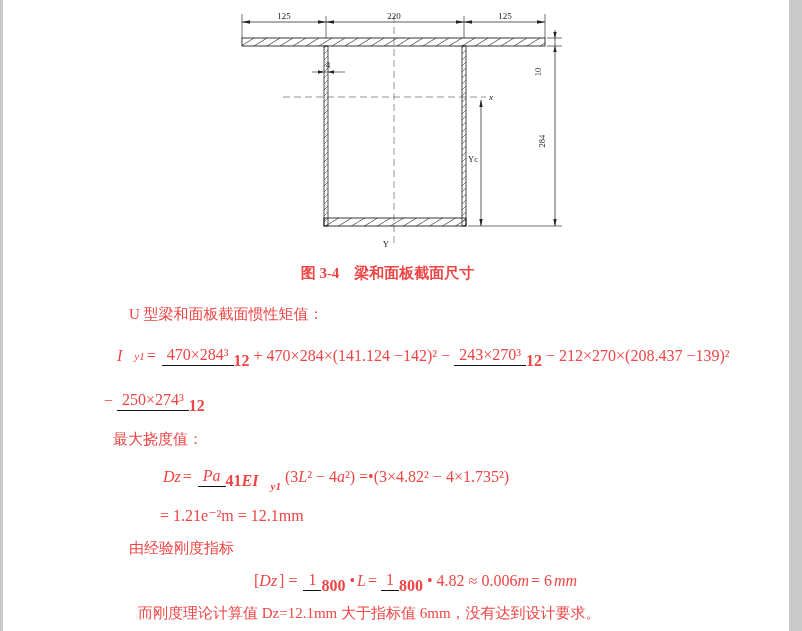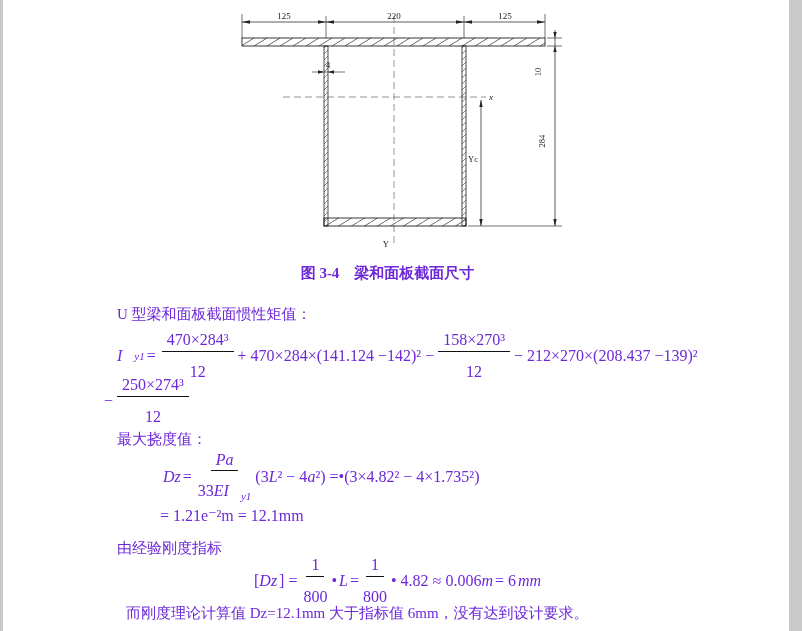--- a/index.html
+++ b/index.html
@@ -1,57 +1,57 @@
 <!DOCTYPE html>
 <html><head>
 <meta charset="utf-8">
 <style>
   html,body { margin:0; padding:0; background:#e8e8e8; }
   #screen {
     position:relative; width:802px; height:631px; background:#ffffff;
     overflow:hidden; font-family:"Liberation Serif","DejaVu Serif",serif;
-    color:#6d28d9;
+    color:#ef4444;
   }
   .edge { position:absolute; background:#c9c9c9; }
   #edge-left  { left:0; top:0; width:3px; height:631px; }
   #edge-right { left:789px; top:0; width:13px; height:631px; }
 
   
   #drawing { position:absolute; left:228px; top:6px; }
   svg text { font-family:"Liberation Serif","DejaVu Serif",serif; fill:#1a1a1a; }
   .dimtxt { font-size:9px; }
   .dimtxt-s { font-size:8.5px; }
   .axis-it { font-size:9px; font-style:italic; }
 
   
   .caption {
     position:absolute; left:0; width:775px; top:264px; text-align:center;
     font-weight:bold; font-size:15px;
   }
-  .para { position:absolute; font-size:15px; white-space:nowrap; }
+  .para { position:absolute; font-size:15px; white-space:nowrap;margin-left:12px; }
   #para1 { left:117px; top:305px; }
-  #para2 { left:117px; top:430px; }
+  #para2 { left:101px; top:430px; }
   #para3 { left:117px; top:539px; }
   #para4 { left:126px; top:604px; }
 
   
   .formula {
     position:absolute; display:flex; align-items:center;
     font-size:16px; white-space:nowrap;
   }
   #f-iy1-1 { left:117px; top:331px; height:50px; }
   #f-iy1-2 { left:104px; top:377px; height:48px; }
   #f-dz-1  { left:163px; top:452px; height:50px; }
   #f-dz-2  { left:160px; top:503px; height:24px; }
   #f-lim   { left:254px; top:557px; height:48px; }
 
-  .frac { display:inline-flex; flex-direction:column; align-items:center;
+  .frac { display:inline-flex; flex-direction:row; align-items:center;
           vertical-align:middle; margin:0 4px; line-height:1.15;text-align:right; }
   .frac .num { padding:0 5px 1px; border-bottom:1.2px solid #111; }
-  .frac .den { padding-top:11px; }
+  .frac .den { padding-top:11px;font-weight:bold; }
   .it { font-style:italic; }
   sub { font-size:11px; font-style:italic;margin-left:12px; }
   .gap { margin:0 2px; }
 </style>
 </head>
 <body>
 
 <div id="screen">
   <div class="edge" id="edge-left"></div>
   <div class="edge" id="edge-right"></div>
@@ -129,42 +129,42 @@
   <div class="formula" id="f-iy1-1">
     <span class="it">I</span>
       <sub>y1</sub>
     <span class="gap">=</span>
     <span class="frac">
       <span class="num">470×284³</span>
       <span class="den">12</span>
     </span>
     <span>+ 470×284×(141.124 −142)² −</span>
     <span class="frac">
-      <span class="num">158×270³</span>
+      <span class="num">243×270³</span>
       <span class="den">12</span>
     </span>
     <span>− 212×270×(208.437 −139)²</span>
   </div>
 
   <div class="formula" id="f-iy1-2">
     <span>−</span>
     <span class="frac">
       <span class="num">250×274³</span>
       <span class="den">12</span>
     </span>
   </div>
 
   <div class="para" id="para2">最大挠度值：</div>
 
   <div class="formula" id="f-dz-1">
     <span class="it">Dz</span>
     <span class="gap">=</span>
     <span class="frac">
       <span class="num it">Pa</span>
-      <span class="den"><span>33</span><span class="it">EI</span><sub>y1</sub></span>
+      <span class="den"><span>41</span><span class="it">EI</span><sub>y1</sub></span>
     </span>
     <span>(3</span>
       <span class="it">L</span>
       <span>² − 4</span>
       <span class="it">a</span>
       <span>²) =</span>
     <span>•(3×4.82² − 4×1.735²)</span>
   </div>
 
   <div class="formula" id="f-dz-2">

